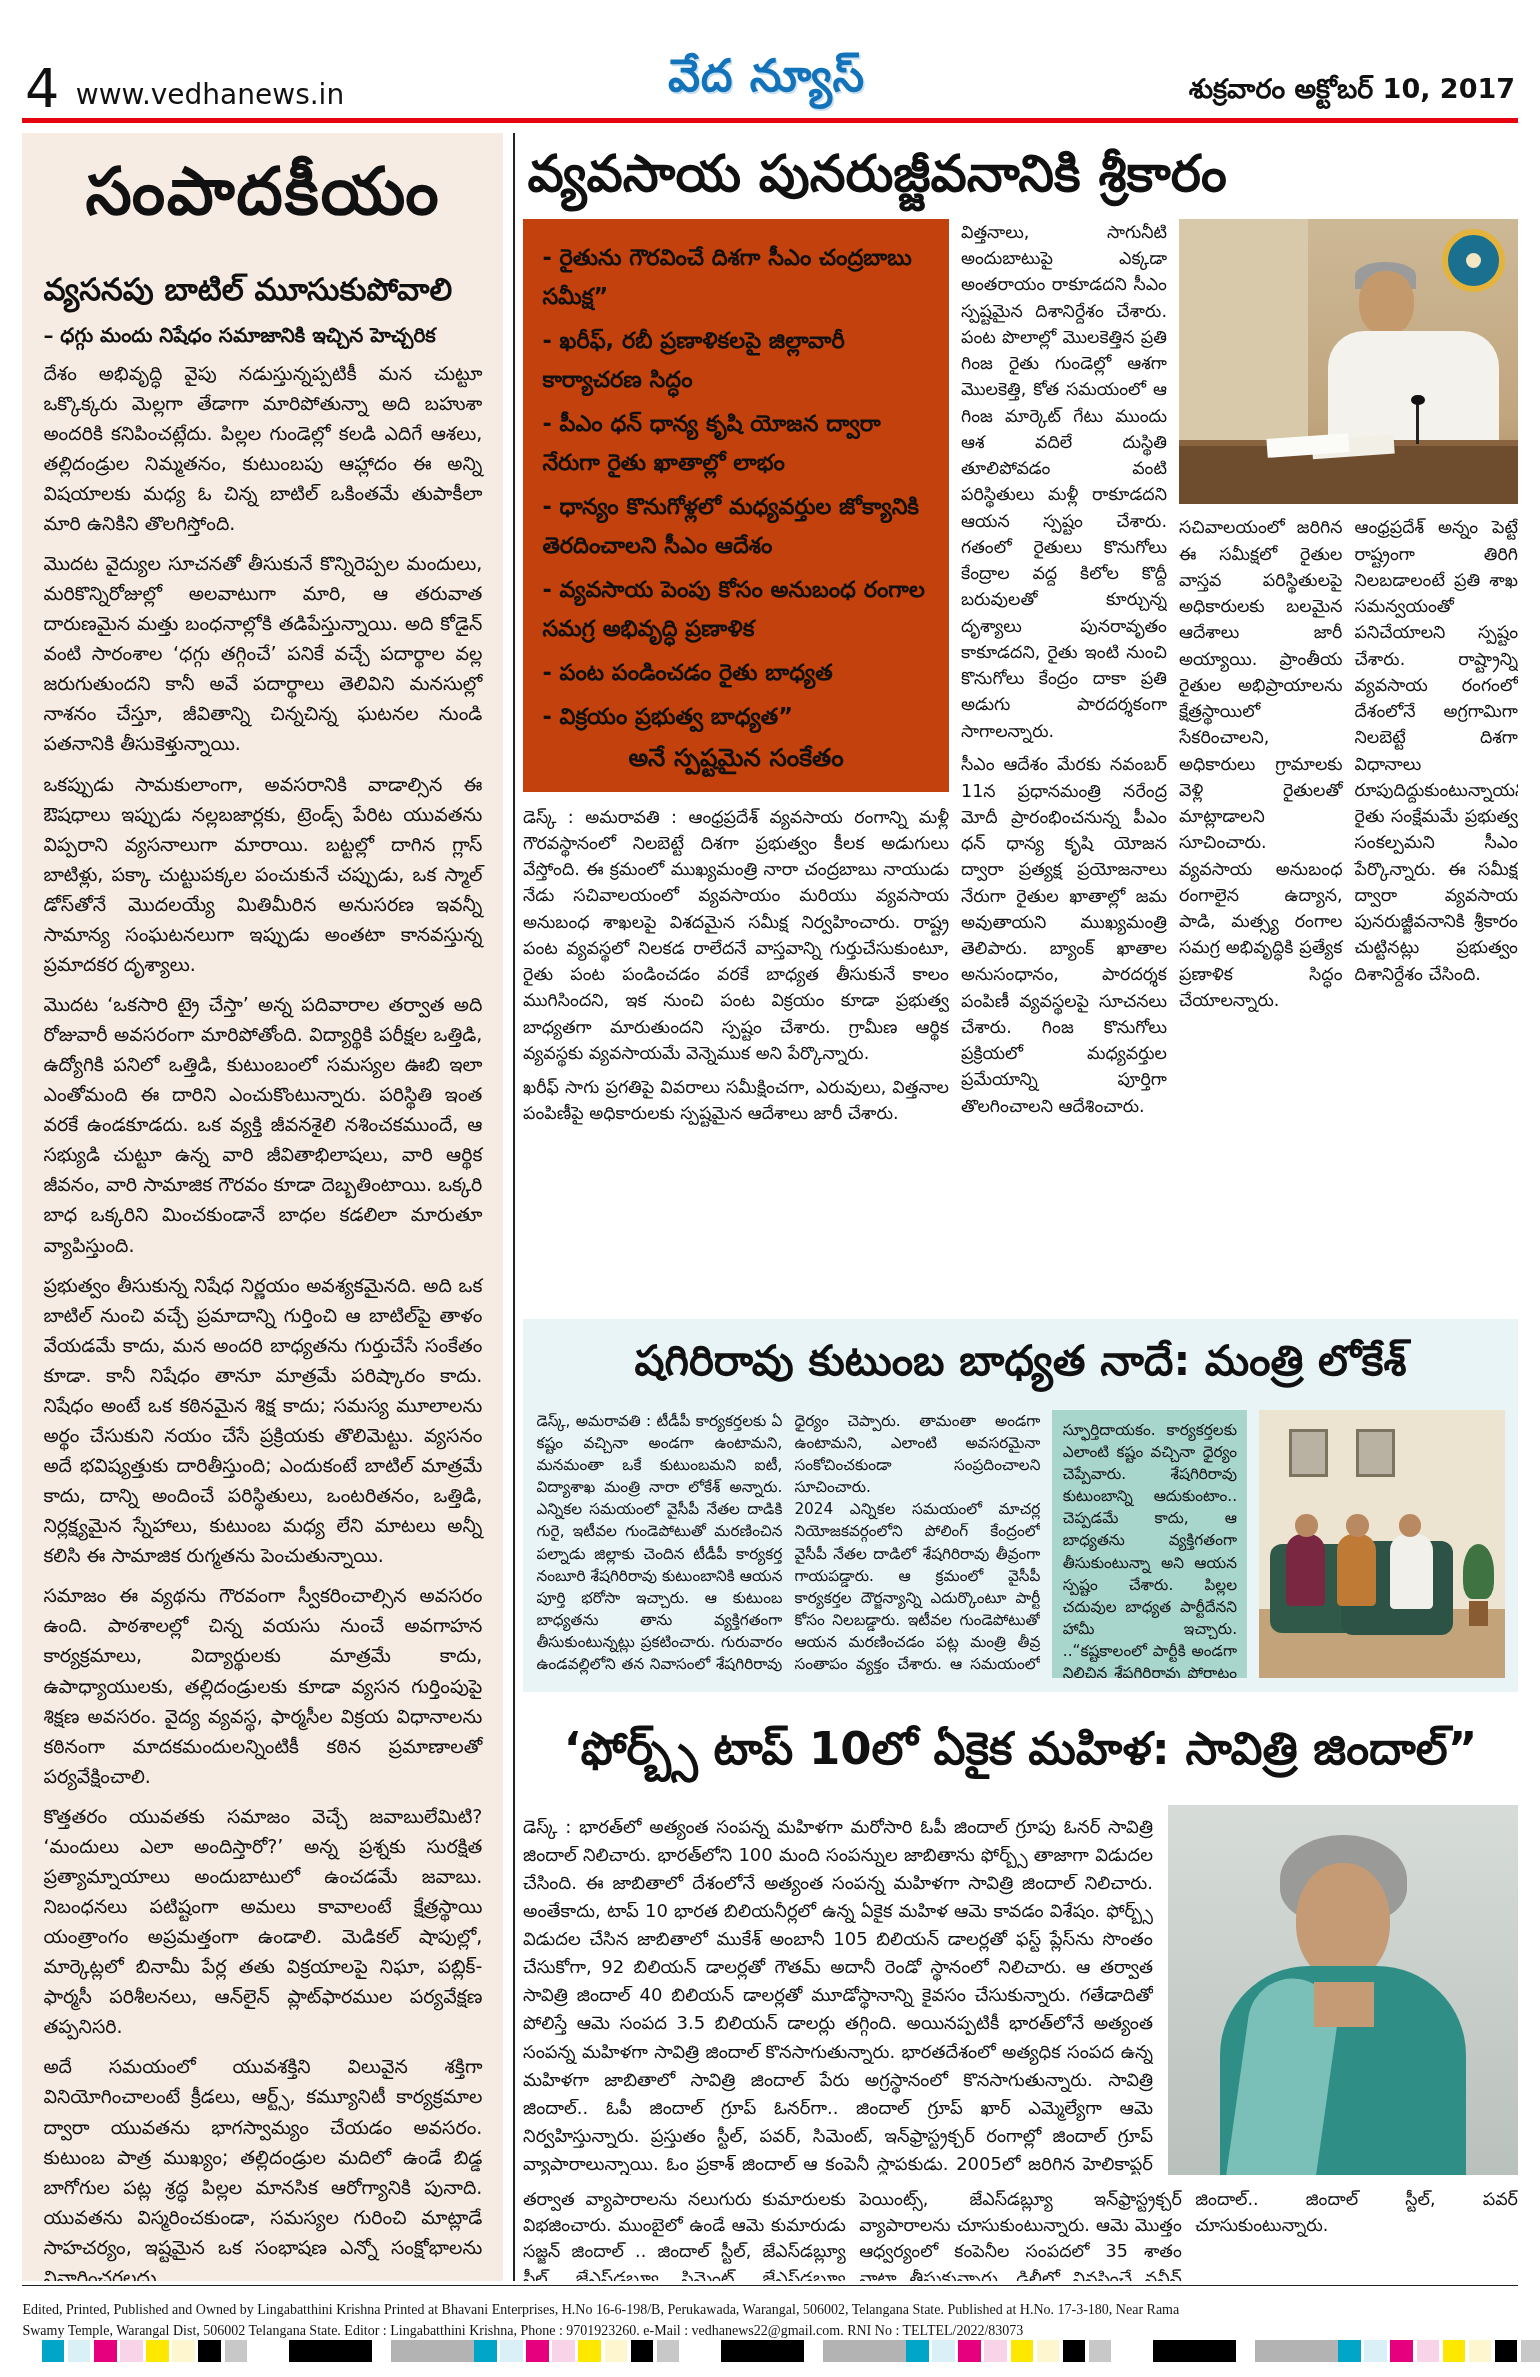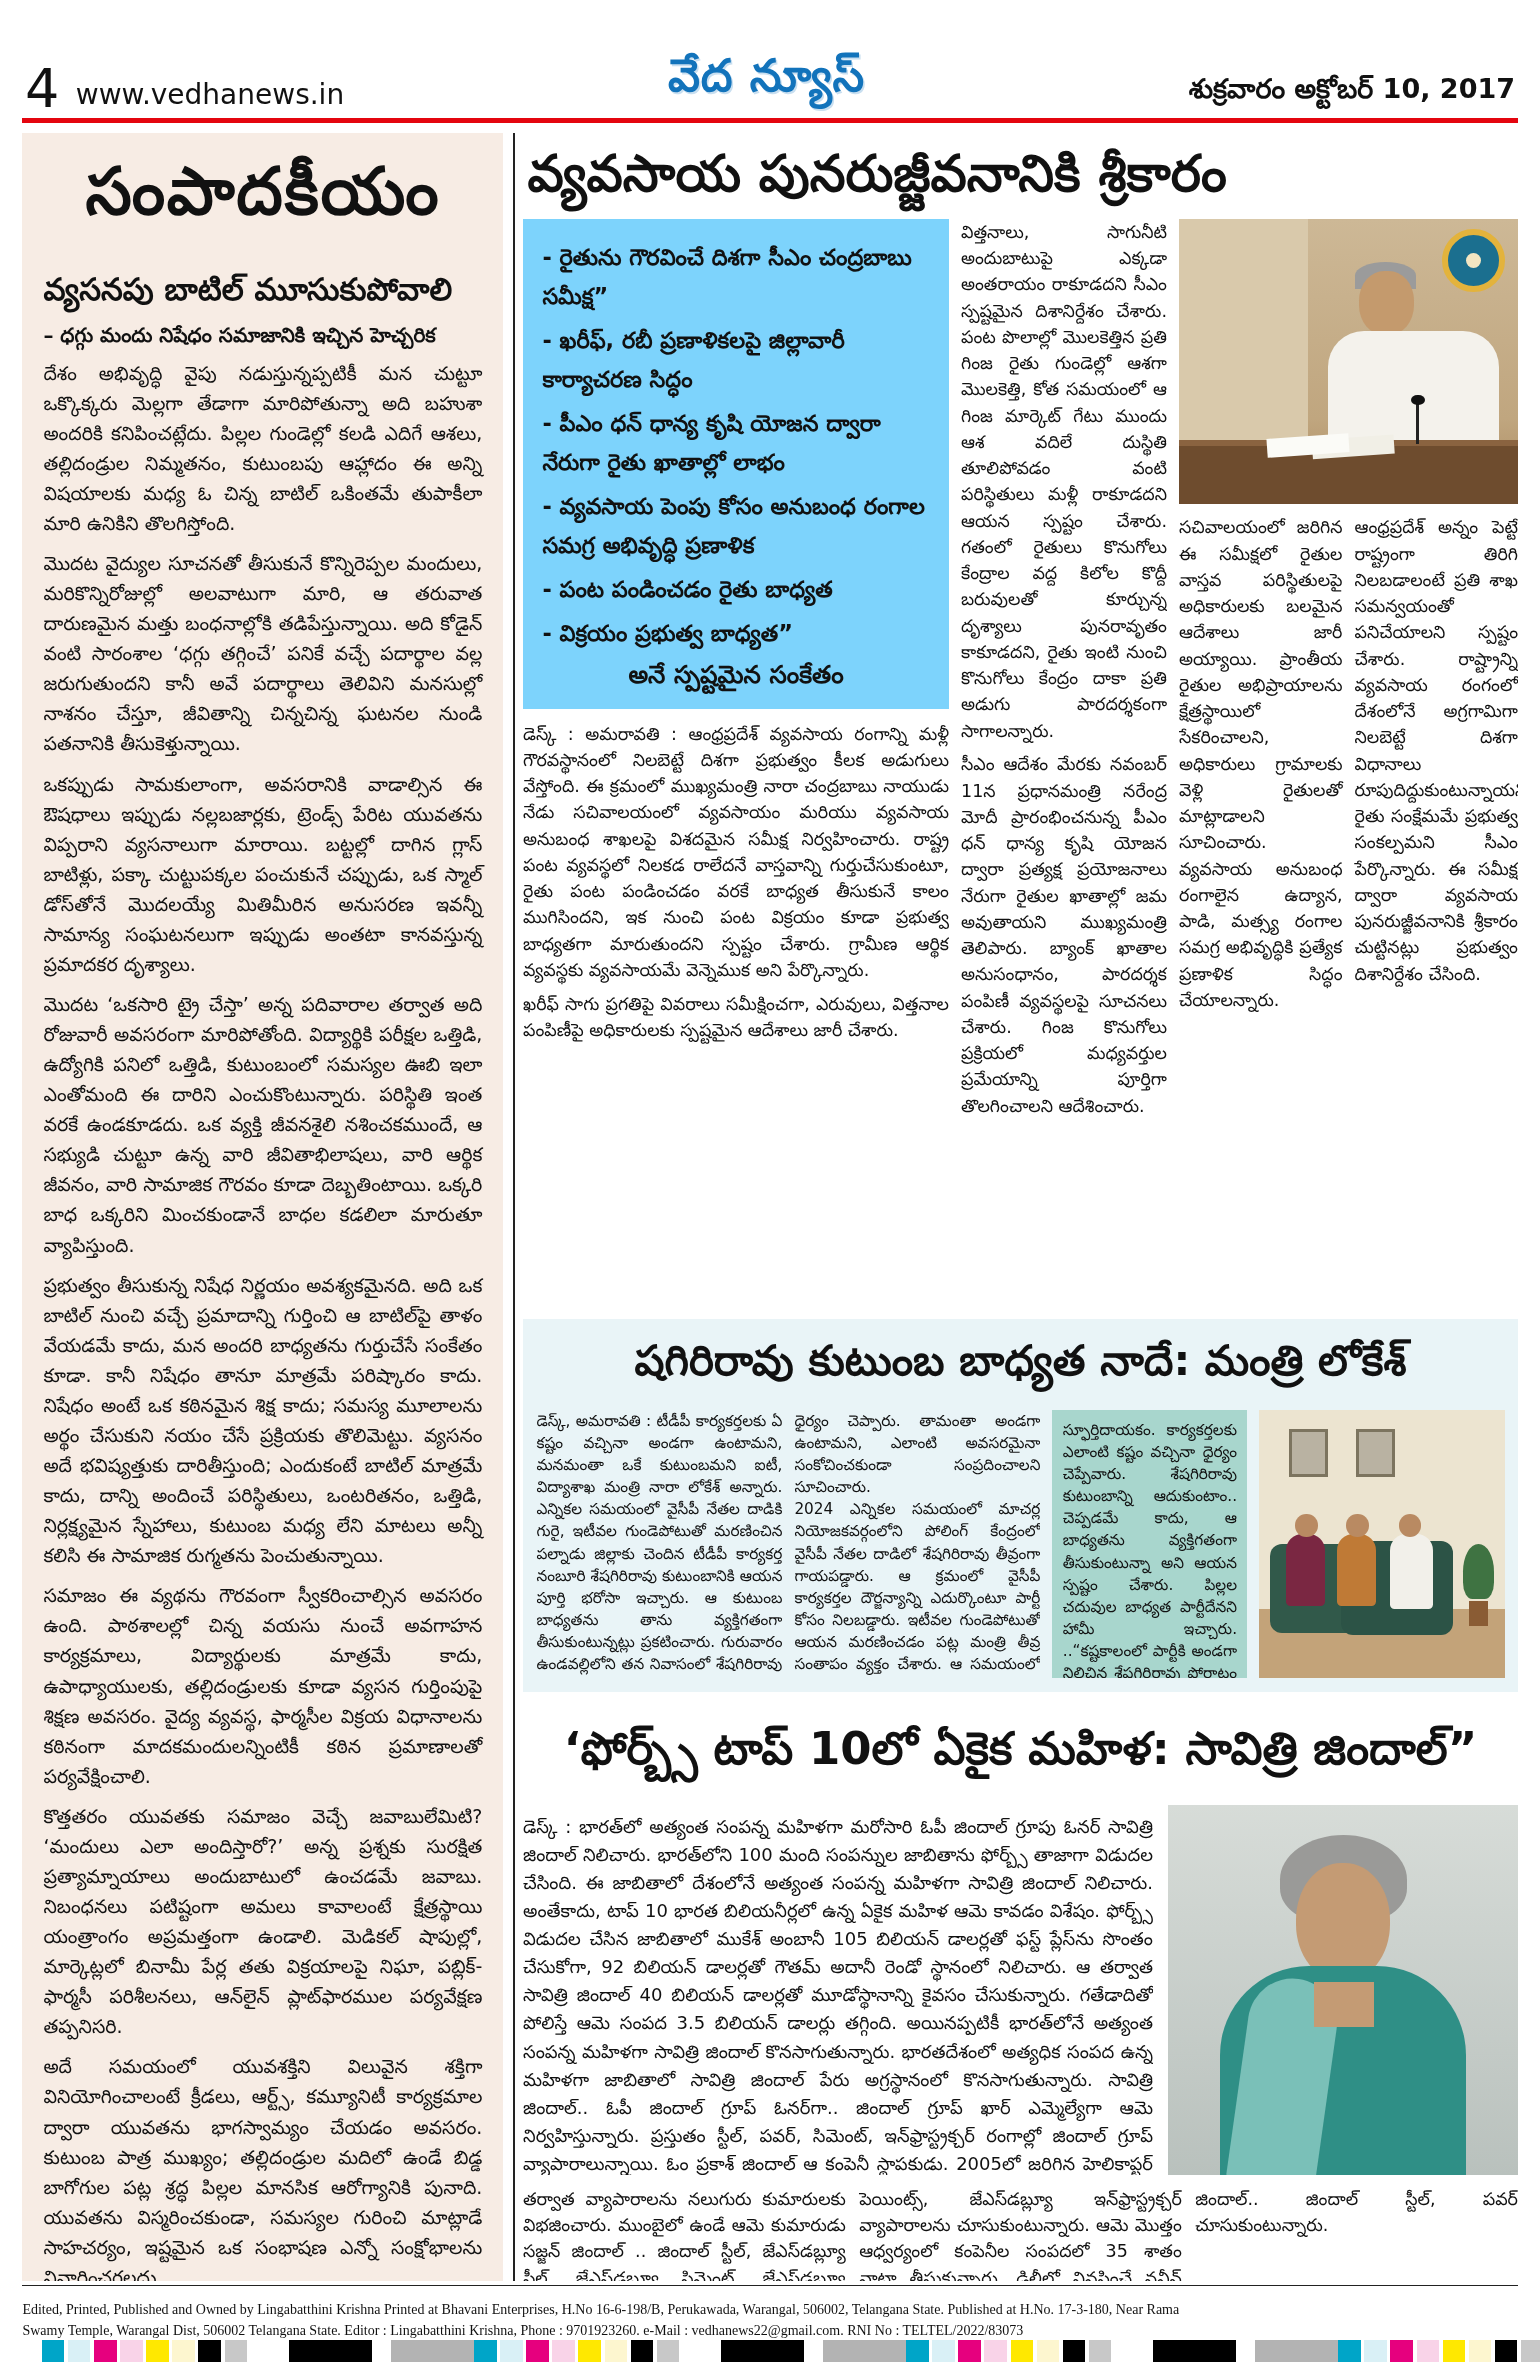--- a/index.html
+++ b/index.html
@@ -29,21 +29,21 @@
 
   .v-divider { position:absolute; left:513px; top:133px; width:1.5px; height:2148px; background:#222; }
 
   
   .right-region { position:absolute; left:523px; top:133px; width:995px; height:2148px; }
 
   
   .a1-headline { font-size:51px; font-weight:bold; line-height:1.1; padding:13.4px 4.5px 16.4px 4.5px; }
   .a1-cols { display:flex; gap:12px; height:1006px; overflow:hidden; }
   .a1-col1 { width:426px; flex:none; display:flex; flex-direction:column; }
-  .hl-box { background:#7dd3fc; padding:19.4px 19.4px 13.4px 19.4px; }
+  .hl-box { background:#c2410c; padding:19.4px 19.4px 13.4px 19.4px; }
   .hl-box p { font-size:22.4px; font-weight:bold; line-height:1.75; margin-bottom:4.5px; }
   .hl-footer { font-size:24.6px; font-weight:bold; text-align:center; padding-top:3px; }
   .a1-col1-text { flex:1; overflow:hidden; padding-top:12px; }
   .newsp p { font-size:17.5px; line-height:1.5; text-align:justify; margin-bottom:7.5px; }
   .a1-col2 { width:206px; flex:none; overflow:hidden; }
   .a1-right { flex:1; display:flex; flex-direction:column; overflow:hidden;justify-content:flex-end; }
   .a1-right-text { flex:1; column-count:2; column-gap:12px; overflow:hidden; margin-top:10.4px; }
 
   
   .photo-cm { position:relative; width:100%; height:285px; overflow:hidden;
@@ -166,20 +166,21 @@
   <div class="right-region">
 
     <div>
       <div class="a1-headline">వ్యవసాయ పునరుజ్జీవనానికి శ్రీకారం</div>
       <div class="a1-cols">
         <div class="a1-col1">
           <div class="hl-box">
             <p>- రైతును గౌరవించే దిశగా సీఎం చంద్రబాబు సమీక్ష”</p>
             <p>- ఖరీఫ్, రబీ ప్రణాళికలపై జిల్లావారీ కార్యాచరణ సిద్ధం</p>
             <p>- పీఎం ధన్ ధాన్య కృషి యోజన ద్వారా నేరుగా రైతు ఖాతాల్లో లాభం</p>
+            <p>- ధాన్యం కొనుగోళ్లలో మధ్యవర్తుల జోక్యానికి తెరదించాలని సీఎం ఆదేశం</p>
             <p>- వ్యవసాయ పెంపు కోసం అనుబంధ రంగాల సమగ్ర అభివృద్ధి ప్రణాళిక</p>
             <p>- పంట పండించడం రైతు బాధ్యత</p>
             <p>- విక్రయం ప్రభుత్వ బాధ్యత”</p>
             <div class="hl-footer">అనే స్పష్టమైన సంకేతం</div>
           </div>
           <div class="a1-col1-text newsp">
             <p>డెస్క్ :  అమరావతి : ఆంధ్రప్రదేశ్ వ్యవసాయ రంగాన్ని మళ్లీ గౌరవస్థానంలో నిలబెట్టే దిశగా ప్రభుత్వం కీలక అడుగులు వేస్తోంది. ఈ క్రమంలో ముఖ్యమంత్రి నారా చంద్రబాబు నాయుడు నేడు సచివాలయంలో వ్యవసాయం మరియు వ్యవసాయ అనుబంధ శాఖలపై విశదమైన సమీక్ష నిర్వహించారు. రాష్ట్ర పంట వ్యవస్థలో నిలకడ రాలేదనే వాస్తవాన్ని గుర్తుచేసుకుంటూ, రైతు పంట పండించడం వరకే బాధ్యత తీసుకునే కాలం ముగిసిందని, ఇక నుంచి పంట విక్రయం కూడా ప్రభుత్వ బాధ్యతగా మారుతుందని స్పష్టం చేశారు. గ్రామీణ ఆర్థిక వ్యవస్థకు వ్యవసాయమే వెన్నెముక అని పేర్కొన్నారు.</p>
             <p>ఖరీఫ్ సాగు ప్రగతిపై వివరాలు సమీక్షించగా, ఎరువులు, విత్తనాల పంపిణీపై అధికారులకు స్పష్టమైన ఆదేశాలు జారీ చేశారు.</p>
           </div>
         </div>

